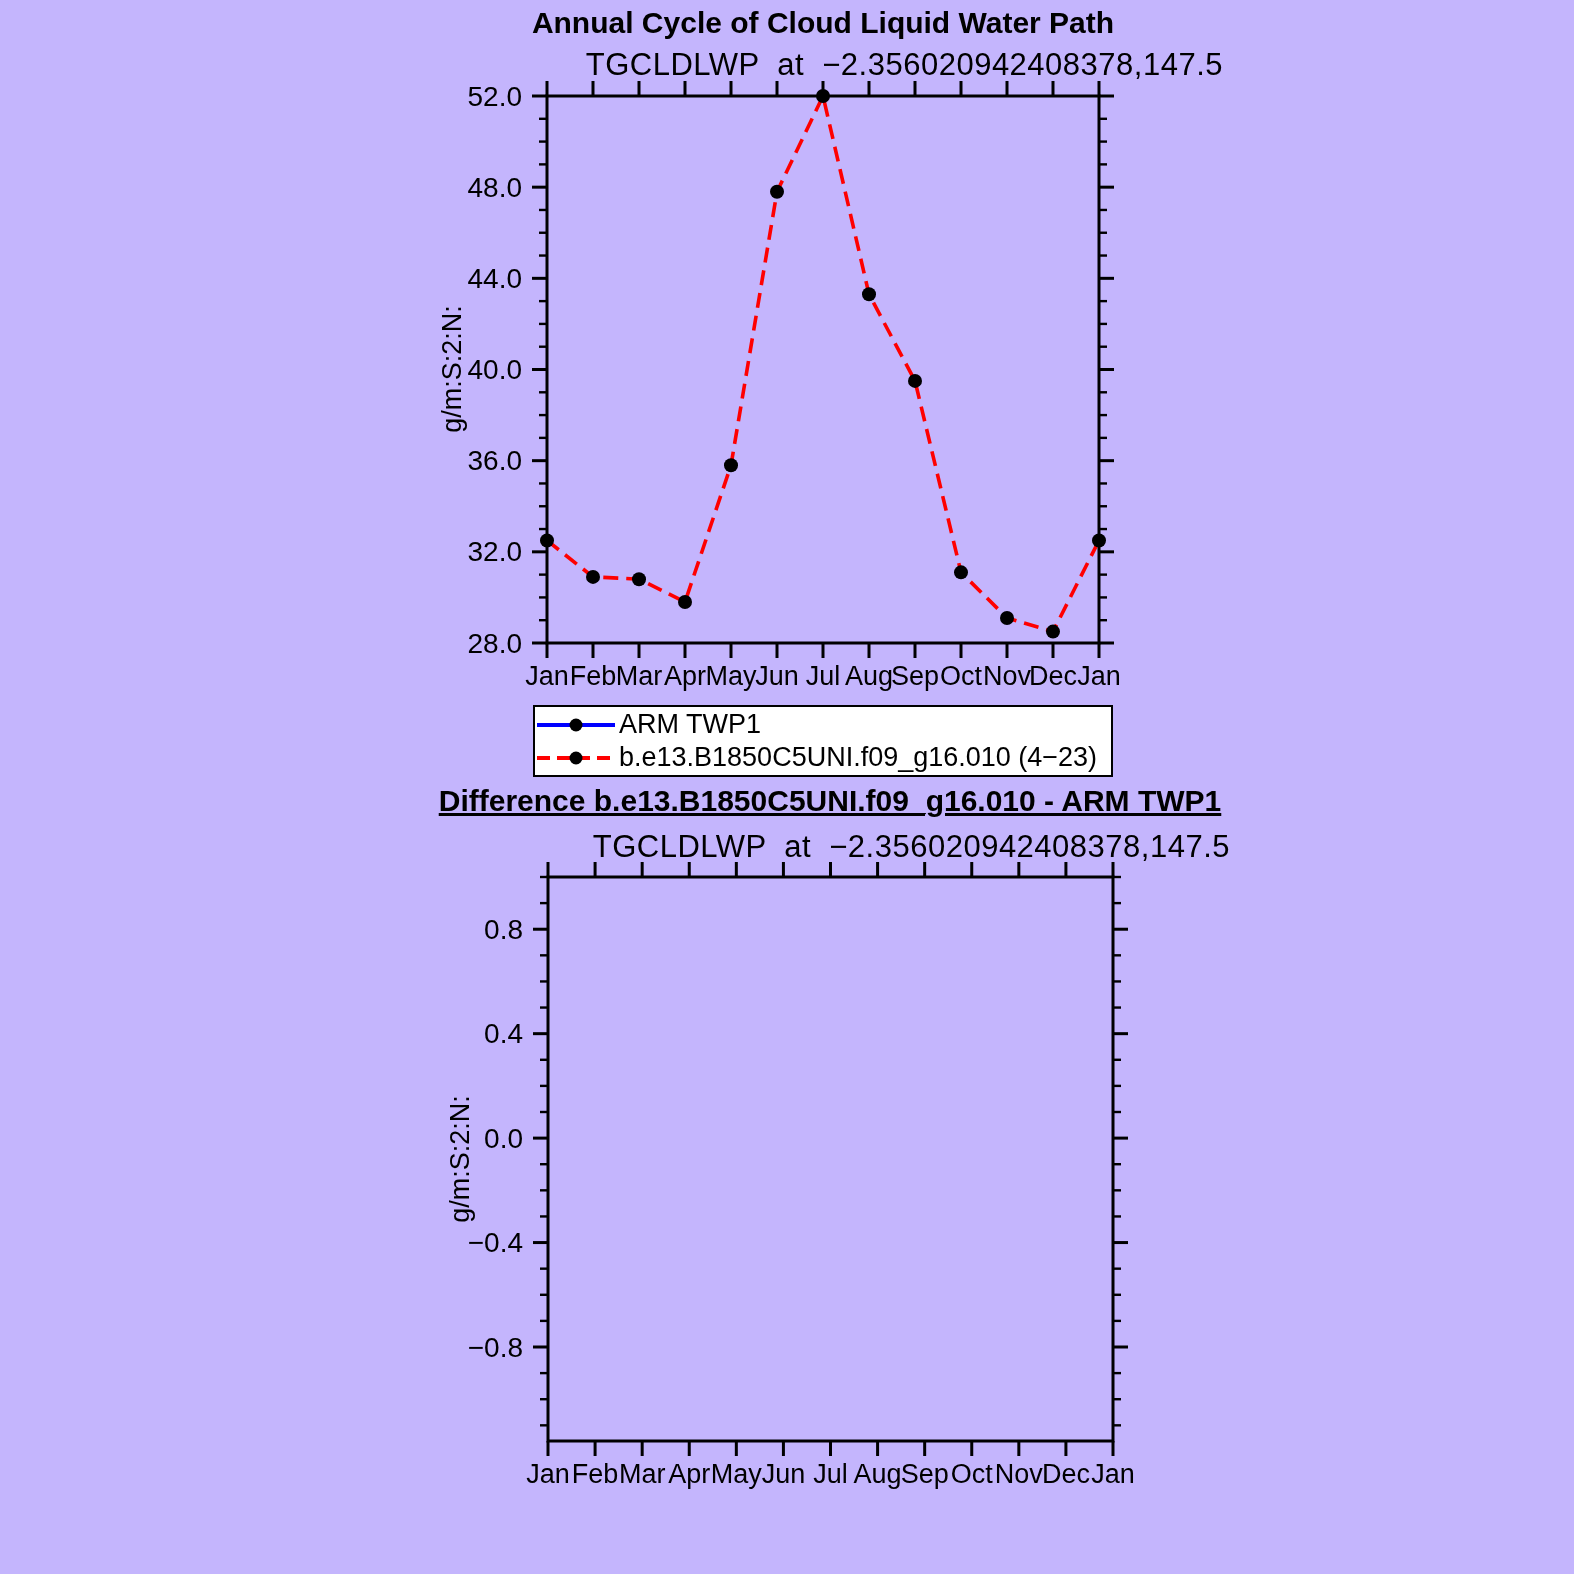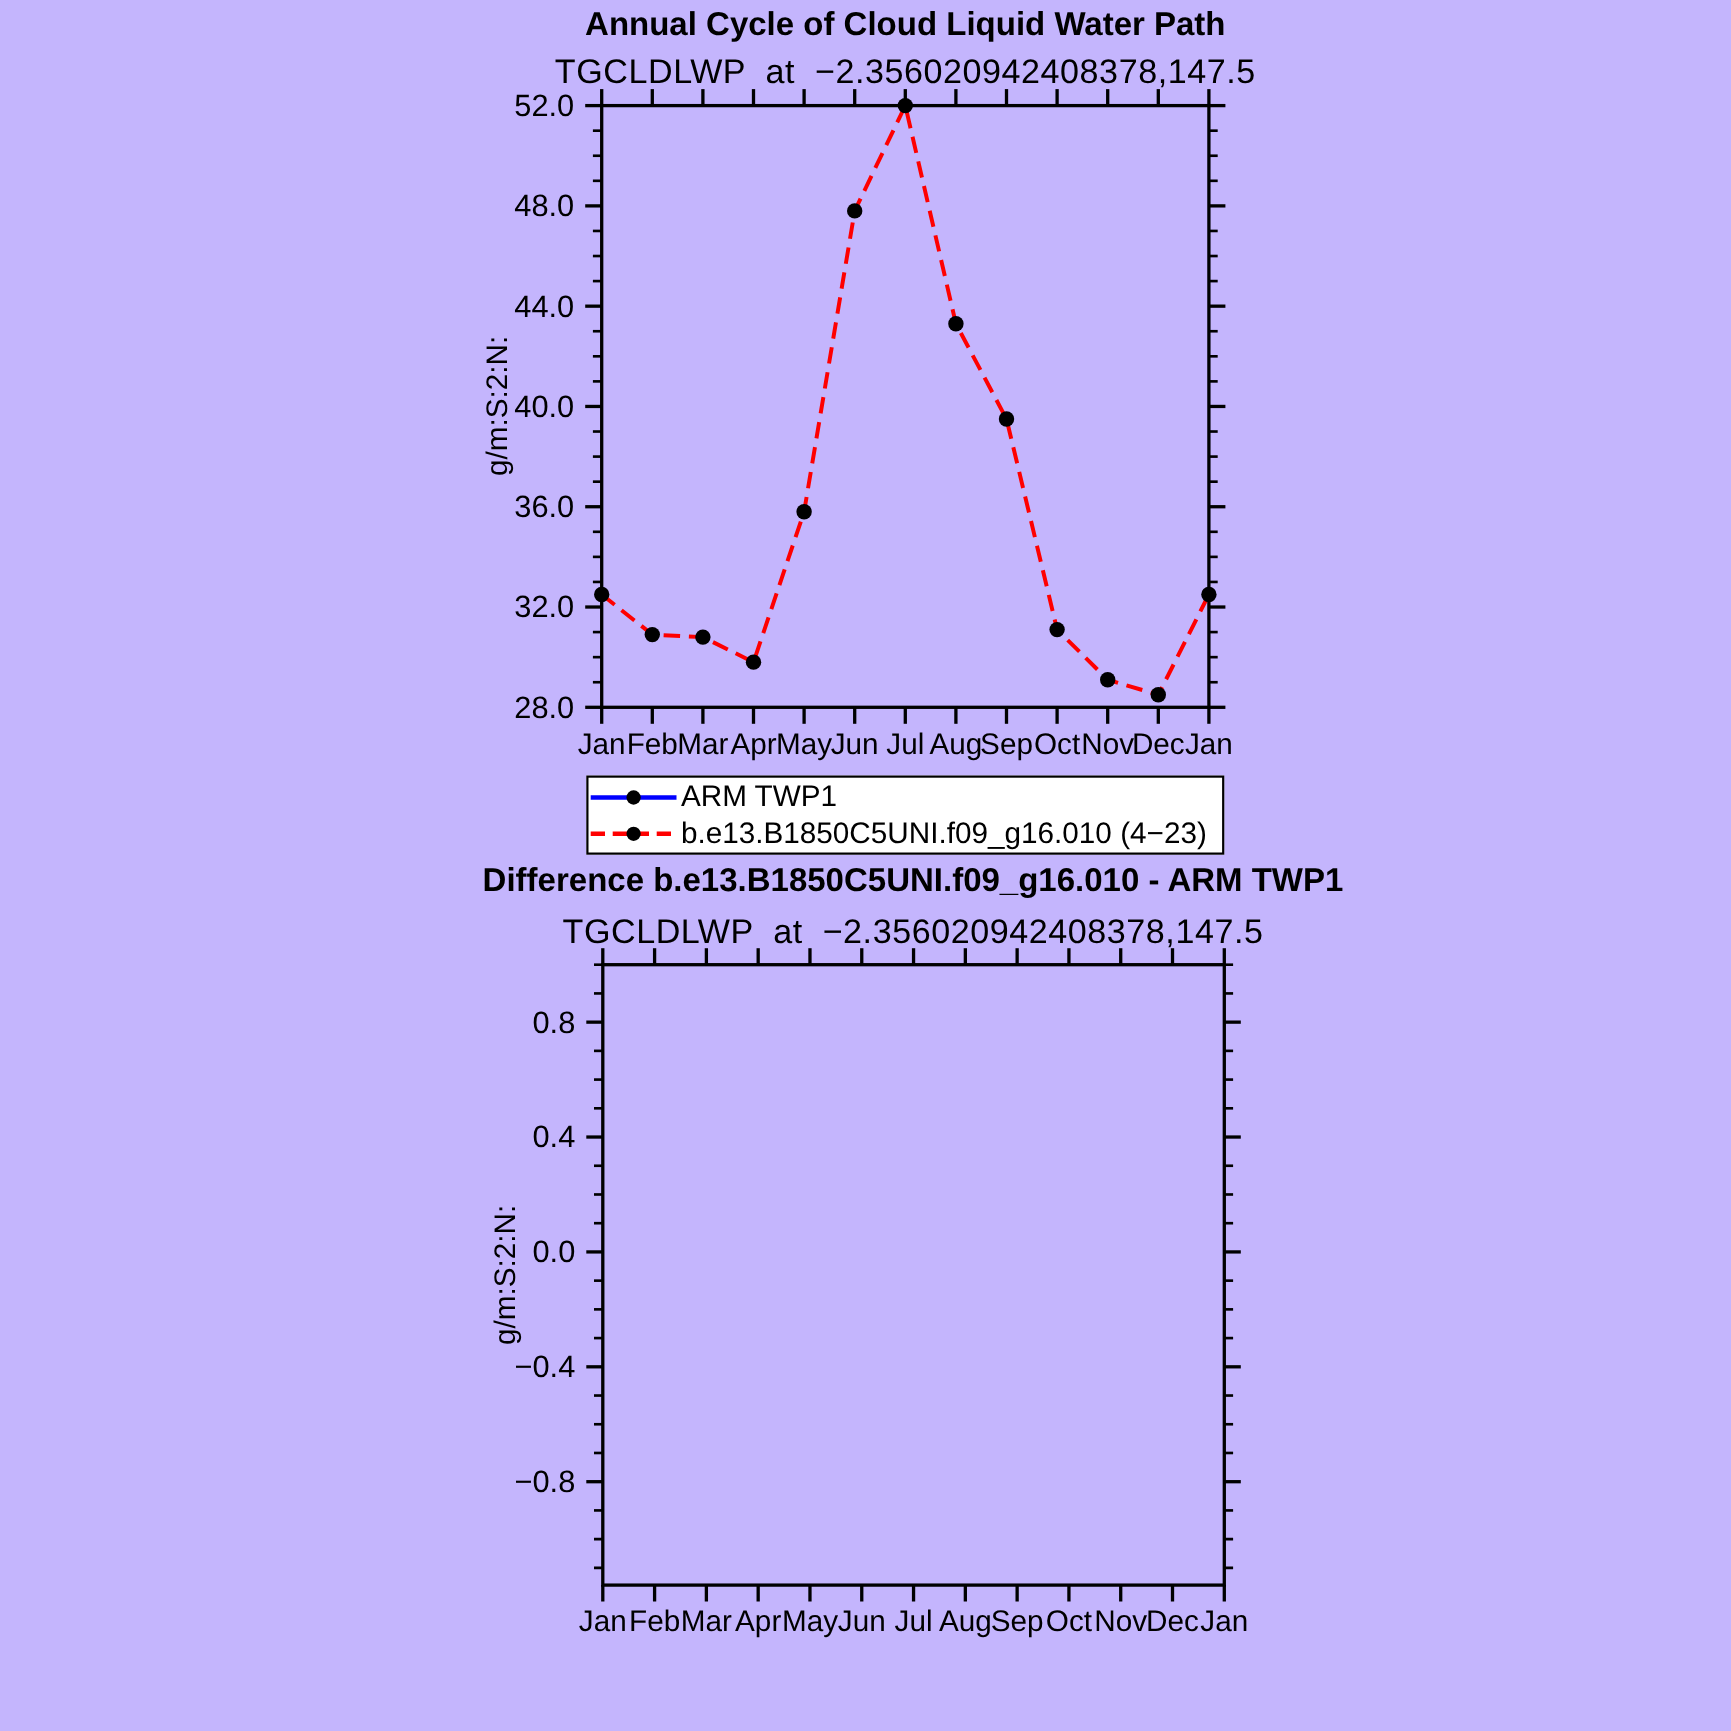--- a/index.html
+++ b/index.html
@@ -1,37 +1,37 @@
 <!DOCTYPE html>
 <html><head>
 <meta charset="utf-8">
 <style>
   html,body{margin:0;padding:0;background:#ffffff;}
   body{width:1574px;height:1574px;font-family:"Liberation Sans",sans-serif;color:#000;}
   .page{position:relative;width:1574px;height:1574px;background:#c4b5fd;overflow:hidden;}
   .chart-title{position:absolute;font-weight:bold;font-size:30px;line-height:36px;text-align:center;white-space:nowrap;}
-  .chart-subtitle{position:absolute;font-size:31px;line-height:38px;text-align:center;white-space:nowrap;word-spacing:9px;letter-spacing:.5px;}
+  .chart-subtitle{position:absolute;font-size:31px;line-height:38px;text-align:right;white-space:nowrap;word-spacing:9px;letter-spacing:.5px;}
   .ylab{position:absolute;font-size:27px;white-space:nowrap;transform:translate(-50%,-50%) rotate(-90deg);}
   #plots{position:absolute;left:0;top:0;}
   .legend{position:absolute;left:533px;top:705px;width:580px;height:72px;border:2.5px solid #000;
           box-sizing:border-box;display:flex;flex-direction:column;justify-content:space-evenly;background:#fff;}
   .legend-row{display:flex;align-items:center;height:31px;}
   .legend-sample{width:82px;height:18px;flex:none;}
   .legend-label{font-size:27px;white-space:nowrap;margin-left:2px;}
 </style>
 </head>
 <body>
 
 <div class="page">
 
   <div class="chart-title" style="left:423px;top:5px;width:800px;">Annual Cycle of Cloud Liquid Water Path</div>
   <div class="chart-subtitle" style="left:423px;top:46px;width:800px;">TGCLDLWP at −2.356020942408378,147.5</div>
   <div class="ylab" style="left:452px;top:369px;">g/m:S:2:N:</div>
 
-  <div class="chart-title" style="left:430px;top:783px;width:800px;">Difference b.e13.B1850C5UNI.f09_g16.010 - ARM TWP1</div>
+  <div class="chart-title" style="left:430px;top:783px;width:800px;text-decoration:underline;">Difference b.e13.B1850C5UNI.f09_g16.010 - ARM TWP1</div>
   <div class="chart-subtitle" style="left:430px;top:828px;width:800px;">TGCLDLWP at −2.356020942408378,147.5</div>
   <div class="ylab" style="left:460px;top:1159px;">g/m:S:2:N:</div>
 
   <svg id="plots" width="1574" height="1574">
       <g stroke="#000000" stroke-width="3" fill="none">
         <rect x="547" y="96" width="552" height="547"></rect>
         <line x1="547" y1="643" x2="547" y2="658"></line>
         <line x1="547" y1="96" x2="547" y2="81"></line>
         <line x1="593" y1="643" x2="593" y2="658"></line>
         <line x1="593" y1="96" x2="593" y2="81"></line>

